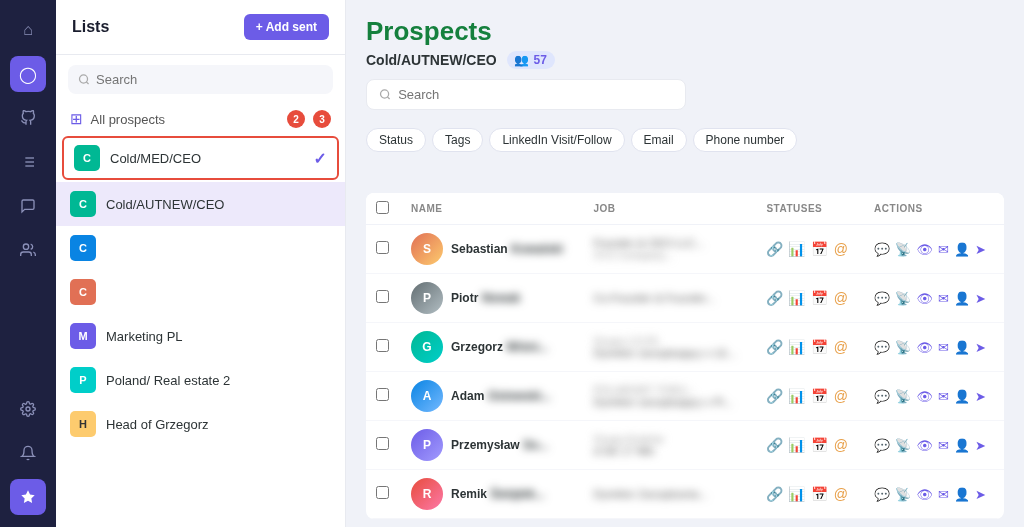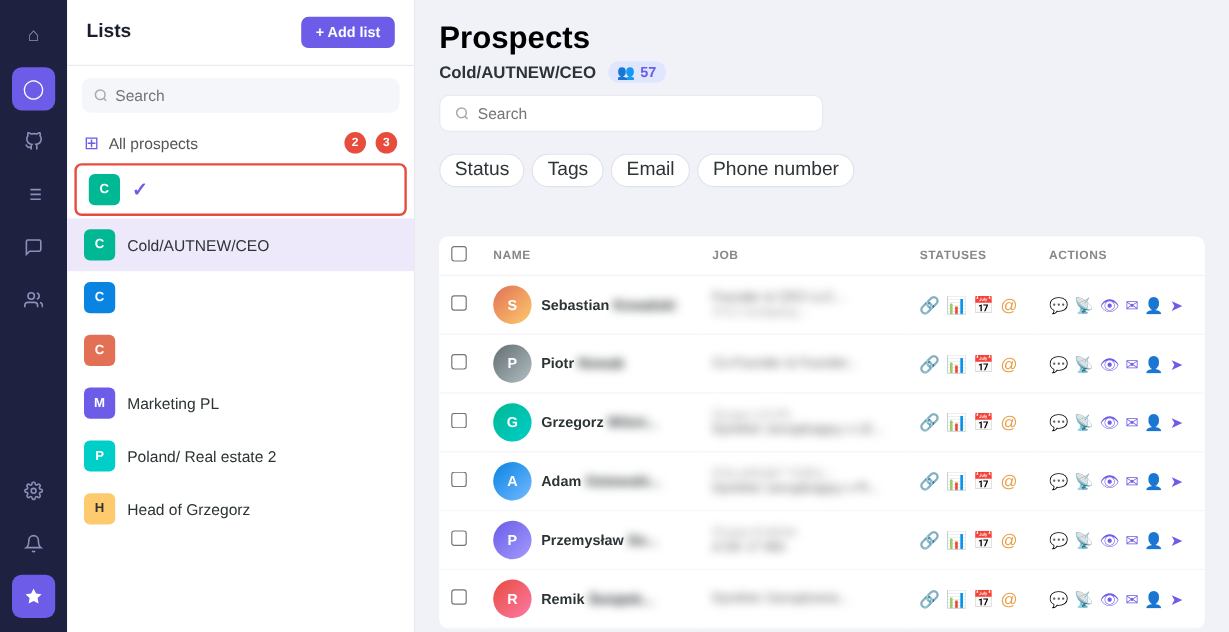--- a/index.html
+++ b/index.html
@@ -150,21 +150,21 @@
       flex-direction: column;
       background: #f0f2f8;
       overflow: hidden;
     }
     .main-header {
       padding: 16px 20px 8px 20px;
     }
     .page-title {
       font-size: 26px;
       font-weight: 800;
-      color: #000000;
+      color: #15803d;
       margin-bottom: 4px;
     }
     .subtitle-row {
       display: flex;
       align-items: center;
       gap: 10px;
       margin-bottom: 10px;
     }
     .subtitle-text {
       font-size: 14px;
@@ -206,21 +206,21 @@
       display: flex;
       gap: 6px;
       padding: 0 20px 8px 20px;
       overflow-x: auto;
     }
     .pill {
       background: white;
       border: 1px solid #e0e3ef;
       border-radius: 20px;
       padding: 4px 12px;
-      font-size: 16px;
+      font-size: 12px;
       color: #2d3436;
       cursor: pointer;
       white-space: nowrap;
       font-weight: 500;
     }
 
     
     .table-container {
       flex: 1;
       overflow-y: auto;
@@ -364,21 +364,21 @@
   <div class="nav-icon active">
     <svg width="16" height="16" viewBox="0 0 24 24" fill="currentColor">
         <polygon points="12,2 15.09,8.26 22,9.27 17,14.14 18.18,21.02 12,17.77 5.82,21.02 7,14.14 2,9.27 8.91,8.26"></polygon>
       </svg>
   </div>
 </div>
 
 <div class="sidebar">
   <div class="sidebar-header">
     <span class="sidebar-title">Lists</span>
-    <button class="add-list-btn">+ Add list</button>
+    <button class="add-list-btn">+ Add sent</button>
   </div>
 
   <div class="search-box">
     <svg class="search-icon-sm" width="13" height="13" viewBox="0 0 24 24" fill="none" stroke="#aaa" stroke-width="2.5">
         <circle cx="11" cy="11" r="8"></circle>
         <line x1="21" y1="21" x2="16.65" y2="16.65"></line>
       </svg>
     <input type="text" placeholder="Search" style="">
   </div>
 
@@ -386,20 +386,21 @@
     <span class="icon-grid">⊞</span>
     <span>All prospects</span>
     <span style="margin-left:auto; background:#e74c3c; color:white; border-radius:50%; width:18px; height:18px; font-size:10px; display:flex; align-items:center; justify-content:center; font-weight:700;">2</span>
     <span style="background:#e74c3c; color:white; border-radius:50%; width:18px; height:18px; font-size:10px; display:flex; align-items:center; justify-content:center; font-weight:700;">3</span>
   </div>
 
   <div class="list-items">
 
     <div class="list-item selected-edit">
       <div class="list-badge badge-cyan">C</div>
+      <span class="list-item-name">Cold/MED/CEO</span>
       <span class="checkmark">✓</span>
     </div>
 
     <div class="list-item highlighted">
       <div class="list-badge badge-cyan">C</div>
       <span class="list-item-name">Cold/AUTNEW/CEO</span>
     </div>
 
     <div class="list-item">
       <div class="list-badge badge-blue">C</div>
@@ -441,20 +442,21 @@
           <circle cx="11" cy="11" r="8"></circle>
           <line x1="21" y1="21" x2="16.65" y2="16.65"></line>
         </svg>
       <input type="text" placeholder="Search" style="">
     </div>
   </div>
 
   <div class="filter-pills">
     <button class="pill">Status</button>
     <button class="pill">Tags</button>
+    <button class="pill">LinkedIn Visit/Follow</button>
     <button class="pill">Email</button>
     <button class="pill">Phone number</button>
 
   </div>
 
   <div class="table-container">
     <table>
       <thead>
         <tr>
           <th><input type="checkbox" style=""></th>

